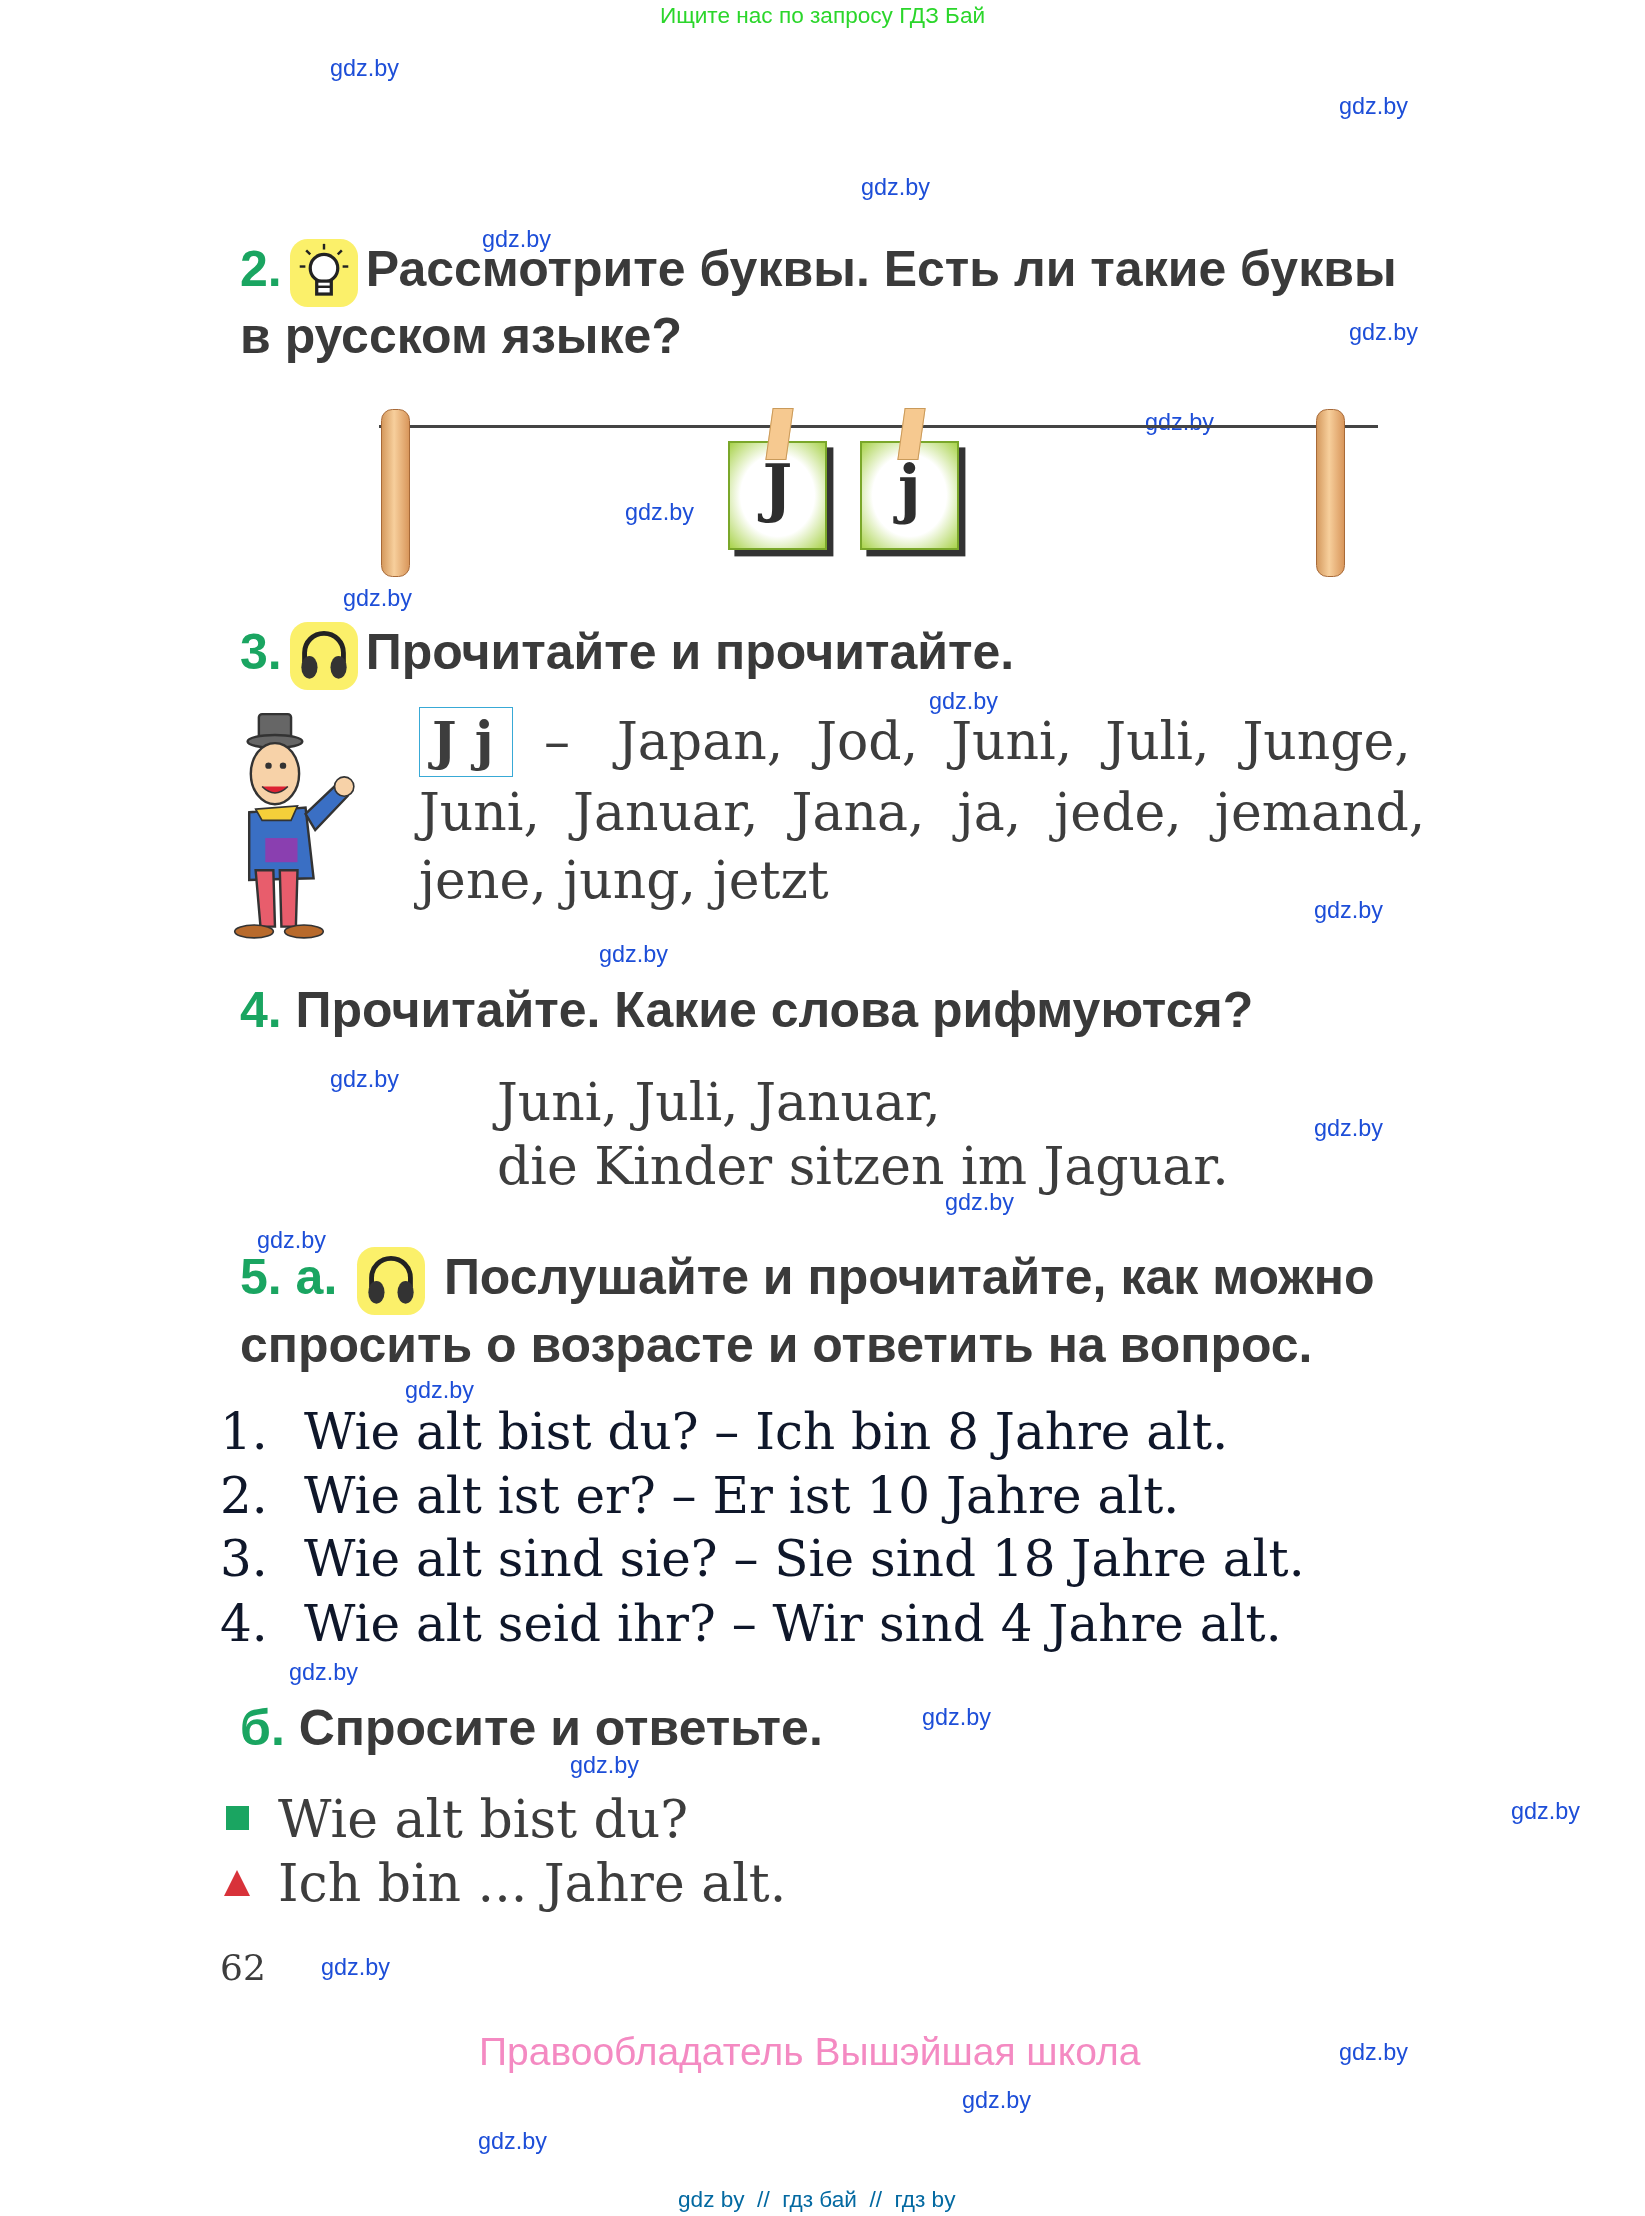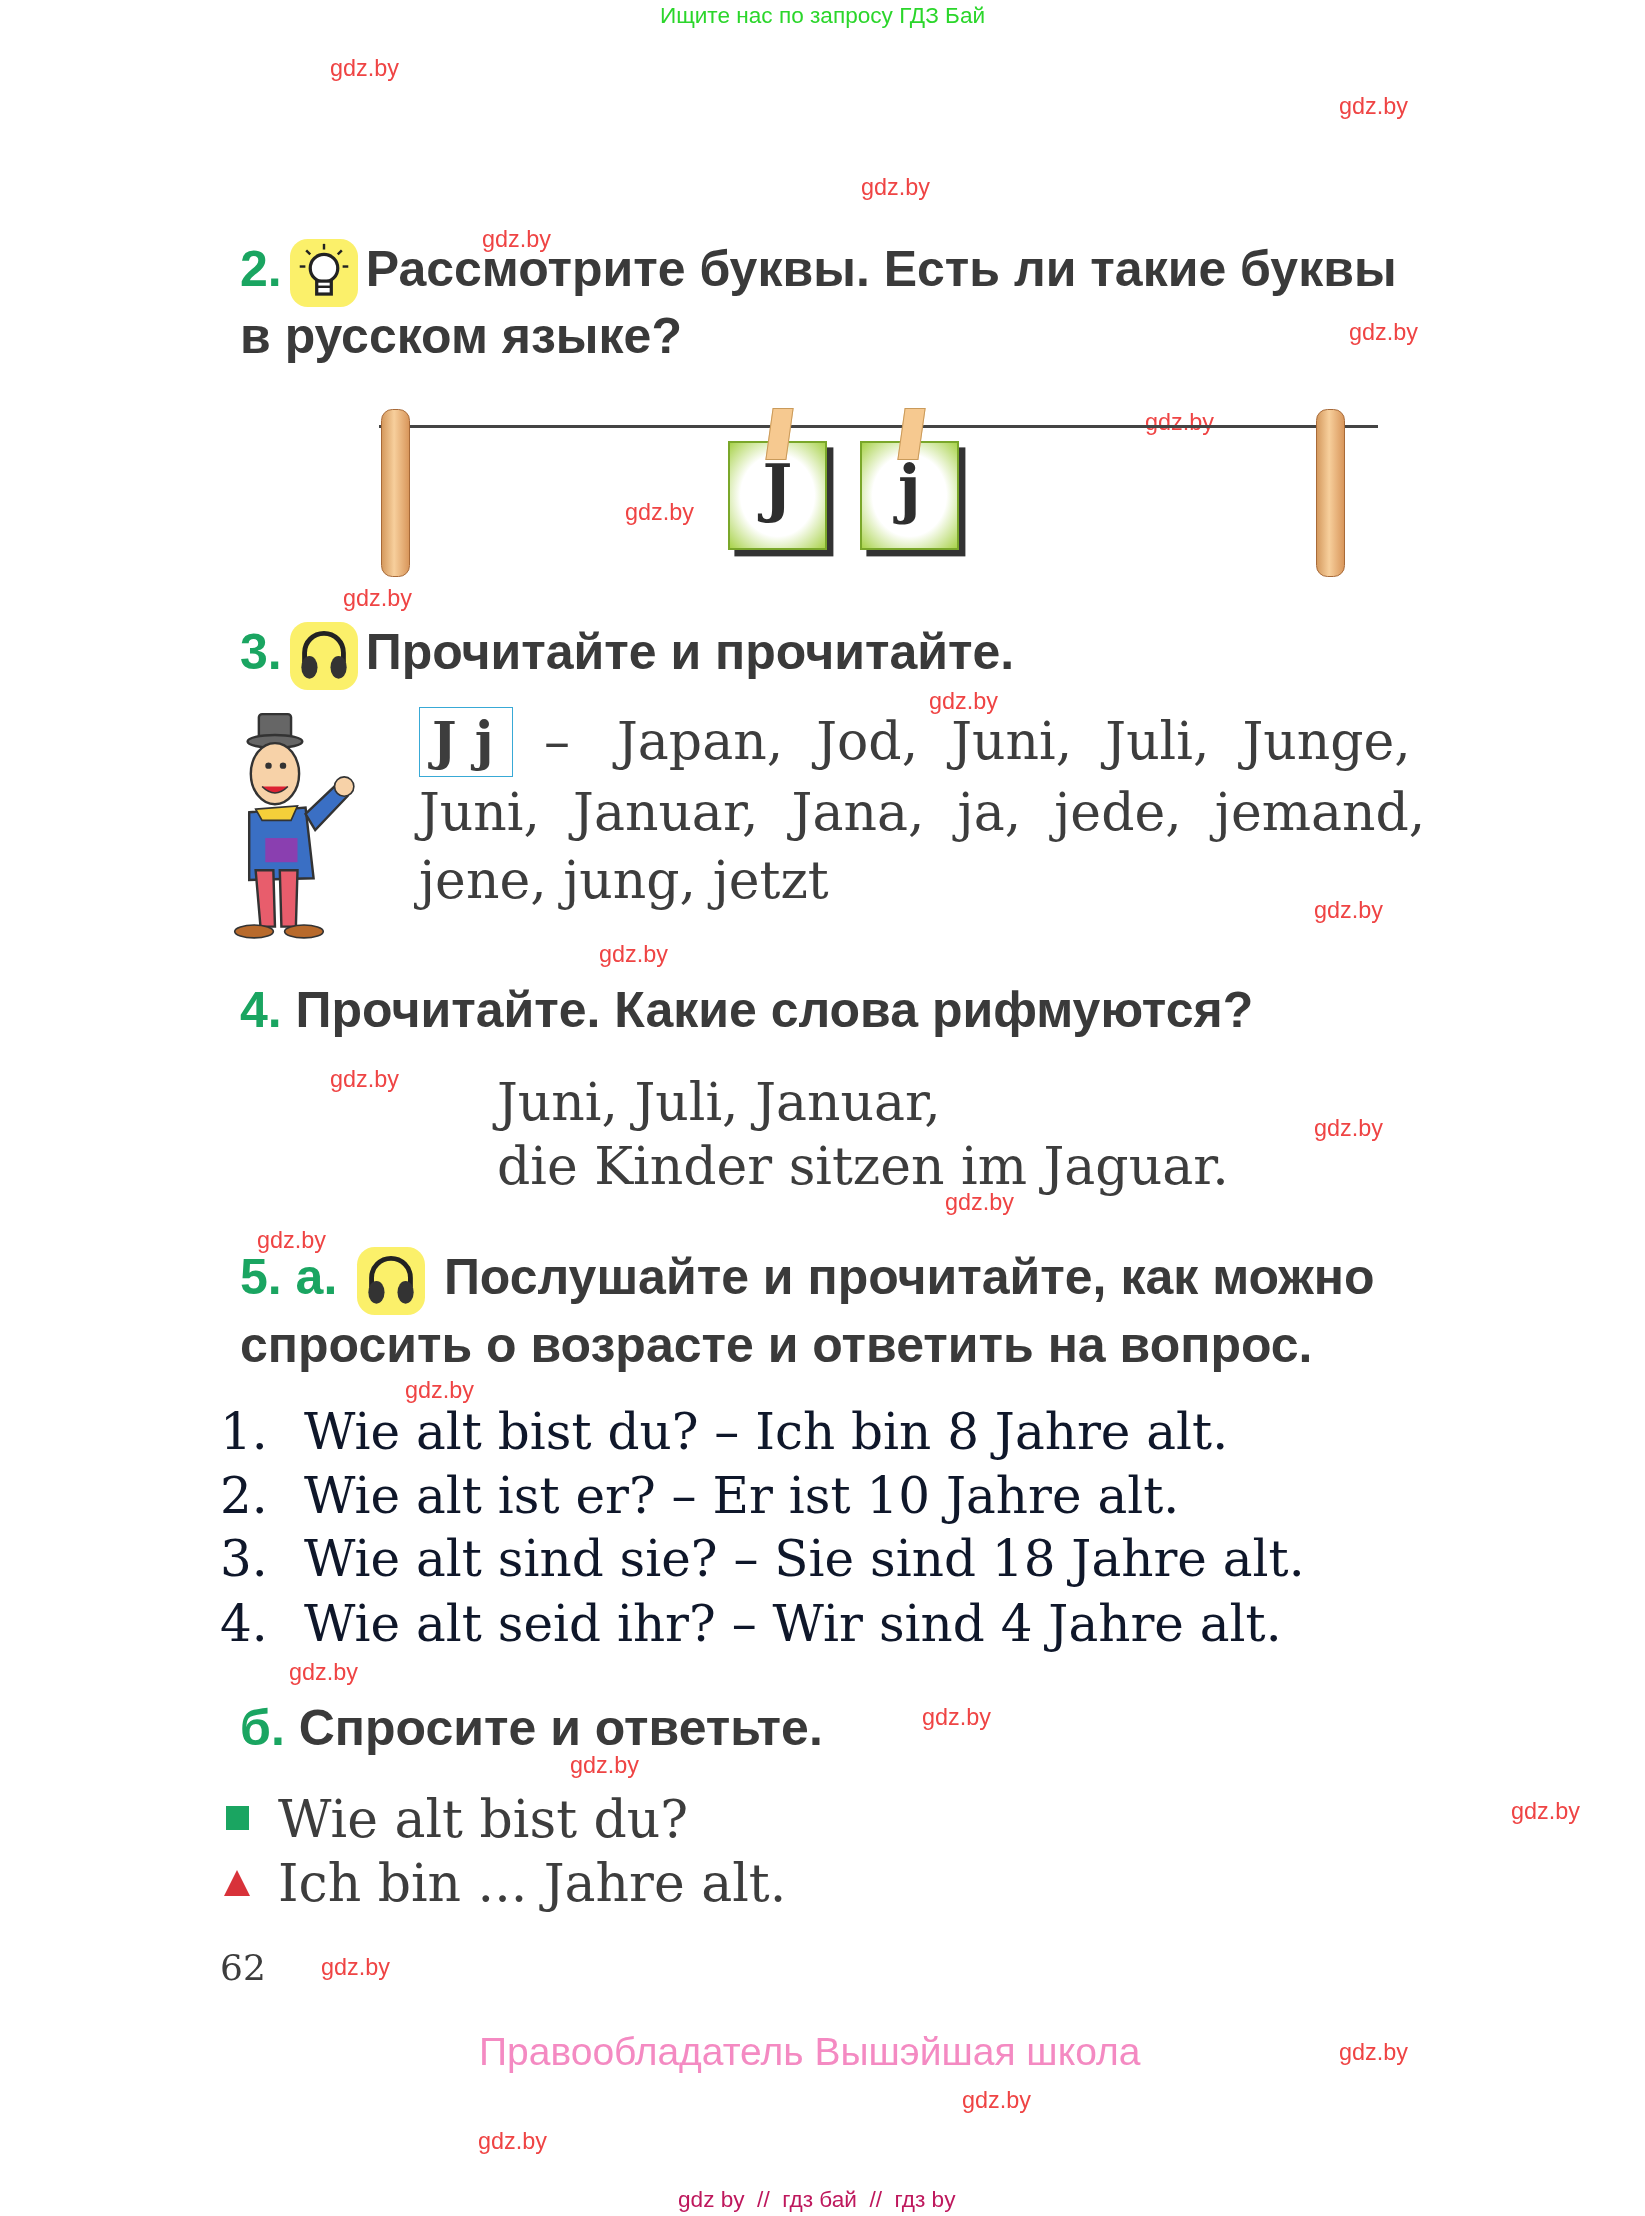--- a/index.html
+++ b/index.html
@@ -1,18 +1,18 @@
 <!DOCTYPE html>
 <html style="font-size:13px"><head>
 <meta charset="utf-8">
 <style>
   html,body{margin:0;padding:0;background:#fff;}
   body{width:1645px;height:2216px;position:relative;overflow:hidden;font-family:"Liberation Sans",sans-serif;color:#3a3a3a;}
   .abs{position:absolute;}
-  .wm{position:absolute;font-family:"Liberation Sans",sans-serif;font-size:23.4px;color:#ef4444;white-space:nowrap;}
+  .wm{position:absolute;font-family:"Liberation Sans",sans-serif;font-size:23.4px;color:#1d4ed8;white-space:nowrap;}
   .topnote{position:absolute;left:0;width:1645px;top:3.2px;text-align:center;font-size:22.6px;color:#2bd62b;}
   .h{position:absolute;font-family:"Liberation Sans",sans-serif;font-weight:bold;font-size:50px;color:#3a3a3a;white-space:nowrap;line-height:64px;margin-left:20px;}
   .num{color:#1aa561;}
   .badge{display:inline-block;width:68px;height:68px;border-radius:17.7px;background:#fbf06a;vertical-align:middle;position:relative;margin:0 8px;}
   .serif{position:absolute;font-family:"DejaVu Serif","Liberation Serif",serif;color:#3d3d3d;white-space:nowrap;}
   .card{position:absolute;width:95px;height:105px;background:radial-gradient(ellipse at center,#fff 55%,#a8d24a 100%);border:2.4px solid #7aa72a;box-shadow:6.4px 6.4px 0 #333;}
   .card span{position:absolute;left:0;right:0;top:8px;text-align:center;font-family:"DejaVu Serif",serif;font-weight:bold;font-size:63px;color:#2e2e2e;}
   .peg{position:absolute;width:19.3px;height:50px;background:#f6c990;border:1.6px solid #c99a5a;transform:skewX(-8deg);}
   .post{position:absolute;width:27px;background:linear-gradient(90deg,#d59a5f,#f7cf9c 45%,#d9975c);border:1.6px solid #a86a38;border-radius:11.3px;}
   .list-line{position:absolute;left:220px;font-family:"DejaVu Serif","Liberation Serif",serif;font-size:50px;color:#0f172a;white-space:nowrap;}
@@ -133,14 +133,14 @@
 </div>
 <div class="abs" style="left:226px;top:1806px;width:22.6px;height:24px;background:#1aa561"></div>
 <div class="serif" style="left:278px;top:1785px;font-size:52px;line-height:68px">Wie alt bist du?</div>
 <div class="abs" style="left:224px;top:1870px;width:0;height:0;border-left:13px solid transparent;border-right:13px solid transparent;border-bottom:26px solid #d8323a"></div>
 <div class="serif" style="left:278px;top:1849px;font-size:52px;line-height:68px">Ich bin ... Jahre alt.</div>
 
 <div class="serif" style="left:220px;top:1936px;font-size:36px;line-height:64px">62</div>
 
 <div class="abs" style="left:0;width:1645px;top:2030px;text-align:left;padding-left:479px;box-sizing:border-box;font-size:39px;color:#f48ac2;white-space:nowrap">Правообладатель Вышэйшая школа</div>
 
-<div class="abs" style="left:678px;top:2187px;font-size:22.6px;color:#be185d;white-space:pre">gdz by  //  гдз бай  //  гдз by</div>
+<div class="abs" style="left:678px;top:2187px;font-size:22.6px;color:#0369a1;white-space:pre">gdz by  //  гдз бай  //  гдз by</div>
 
 
 </body></html>

